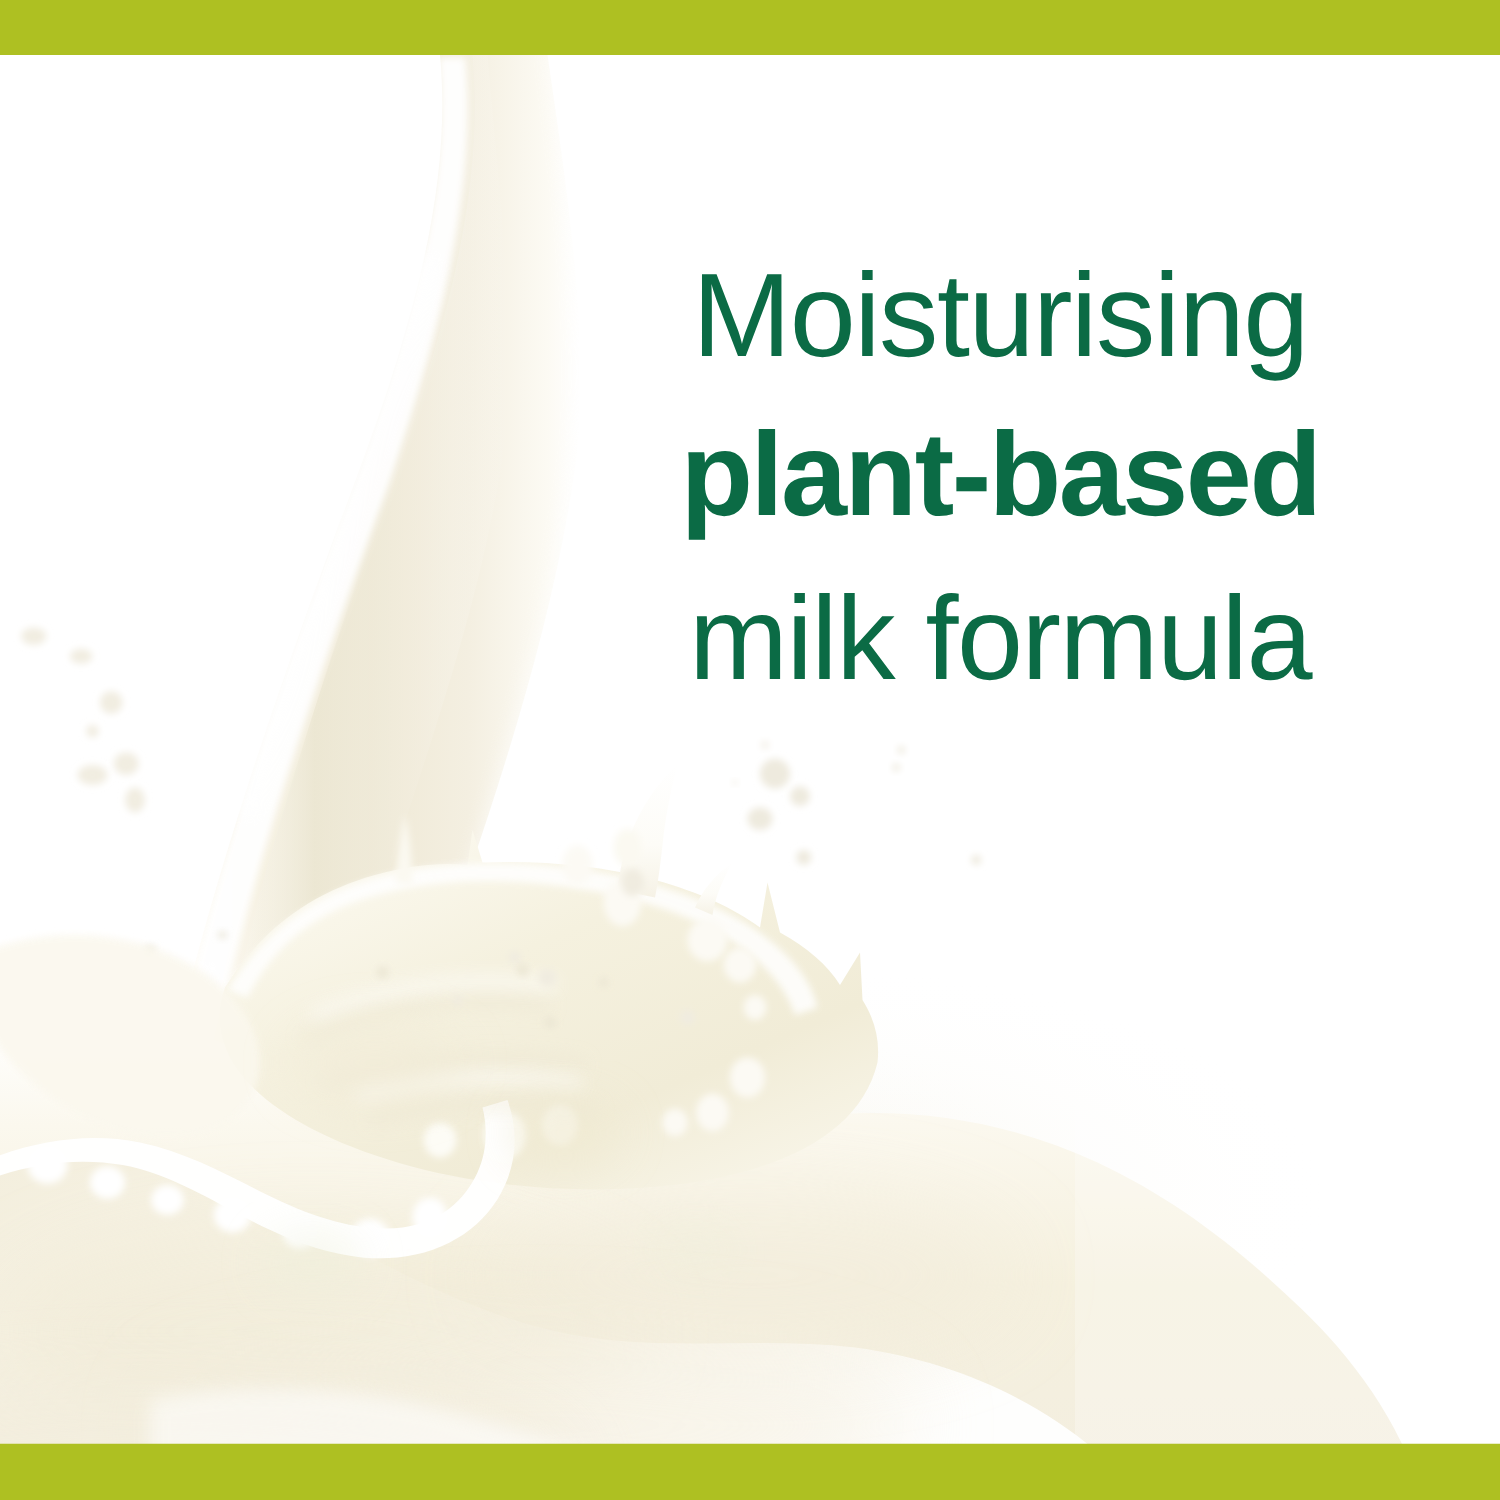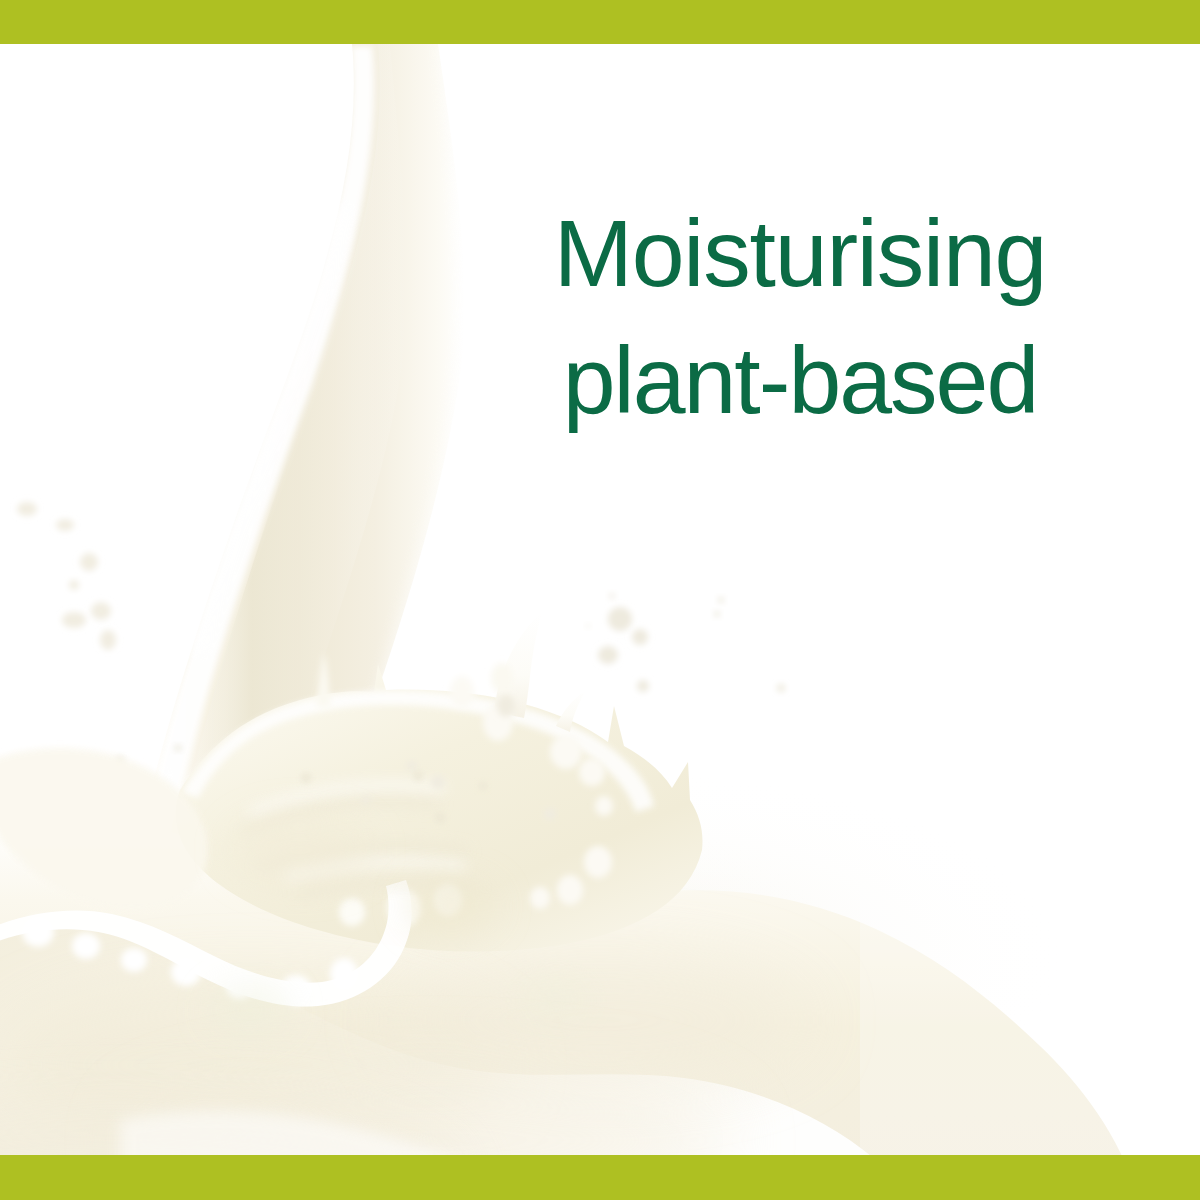--- a/index.html
+++ b/index.html
@@ -48,21 +48,21 @@
     line-height: 1.0;
     -webkit-font-smoothing: antialiased;
   }
   .hl-line {
     display: block;
     font-size: 95px;
     letter-spacing: -1.2px;
     white-space: nowrap;
   }
   .hl-light  { font-weight: 300; }
-  .hl-bold   { font-weight: 400; letter-spacing: -2.0px; }
+  .hl-bold   { font-weight: 700; letter-spacing: -2.0px; }
   #hl-1 { margin: 0 0 32px 0; }
   #hl-2 { margin: 0 0 36px 0; }
   #hl-3 { margin: 0; }
 </style>
 </head>
 <body>
 
 <div id="canvas" style="background: #000000;">
 
   <div id="photo">
@@ -369,15 +369,16 @@
       <rect x="860" y="44" width="340" height="1111" fill="#ffffff" opacity=".25"></rect>
     </svg>
   </div>
 
   <div class="bar" id="bar-top" style="background: rgb(174, 192, 34); height: 44px;"></div>
   <div class="bar" id="bar-bottom" style="background: rgb(174, 192, 34); height: 45px;"></div>
 
   <div id="headline" style="color: rgb(11, 107, 69);">
     <span class="hl-line hl-light" id="hl-1">Moisturising</span>
     <span class="hl-line hl-bold" id="hl-2">plant-based</span>
+    <span class="hl-line hl-light" id="hl-3">milk formula</span>
   </div>
 
 </div>
 
 </body></html>

